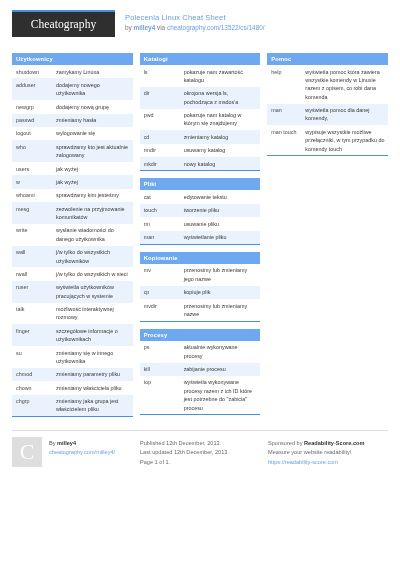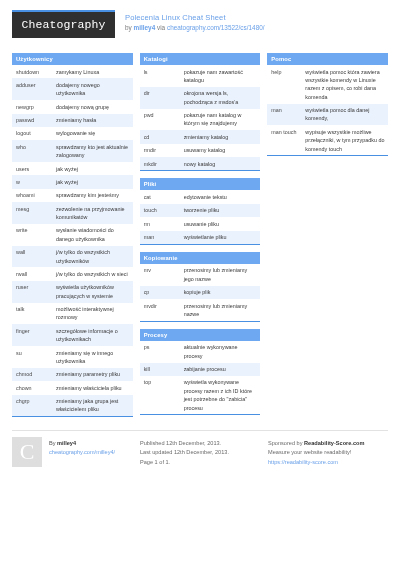--- a/index.html
+++ b/index.html
@@ -36,21 +36,21 @@
     margin-right: 10px;
   }
   .logo-bar {
     height: 2px;
     background: #4a90e2;
     width: 100%;
   }
   .logo-box {
     background: #2f2f2f;
     color: #ffffff;
-    font-family: Liberation Mono, monospace;
+    font-family: Liberation Serif, serif;
     font-size: 11.5px;
     text-align: center;
     padding: 6px 0 7px 0;
     letter-spacing: .1px;
   }
   .title-block {
     padding-top: 3px;
     line-height: 1.25;
   }
   .sheet-title {

